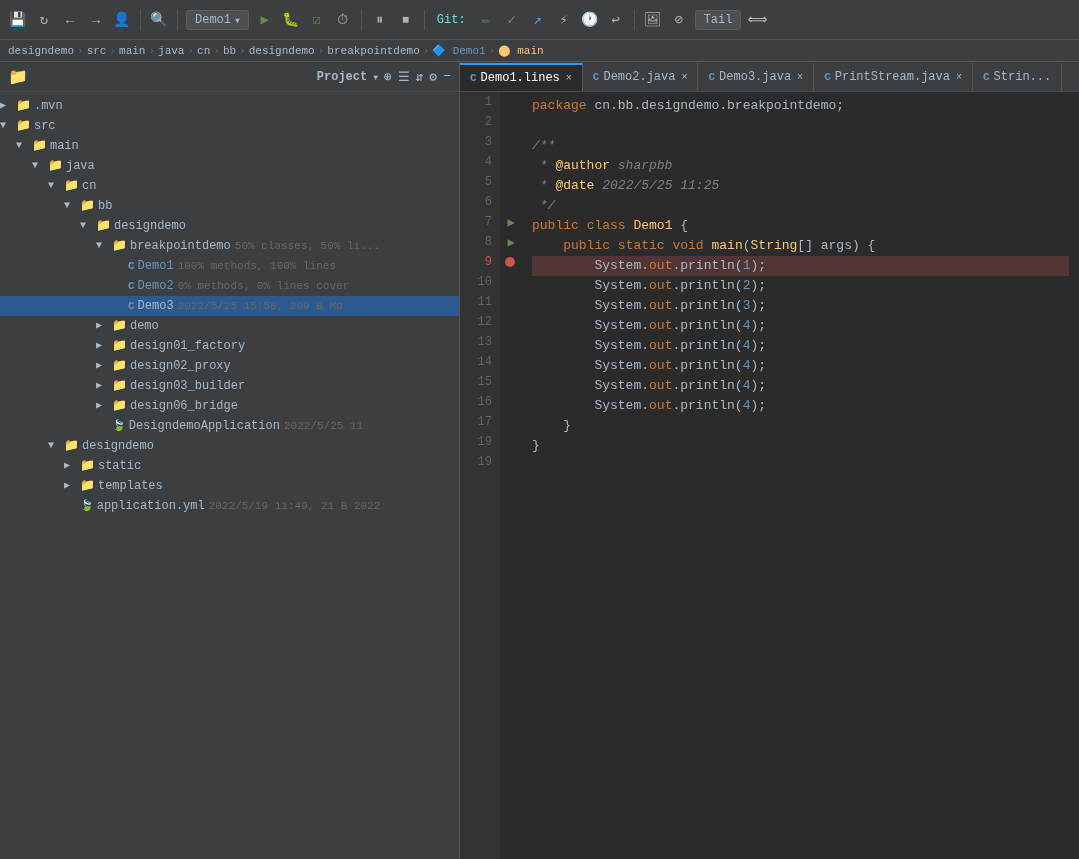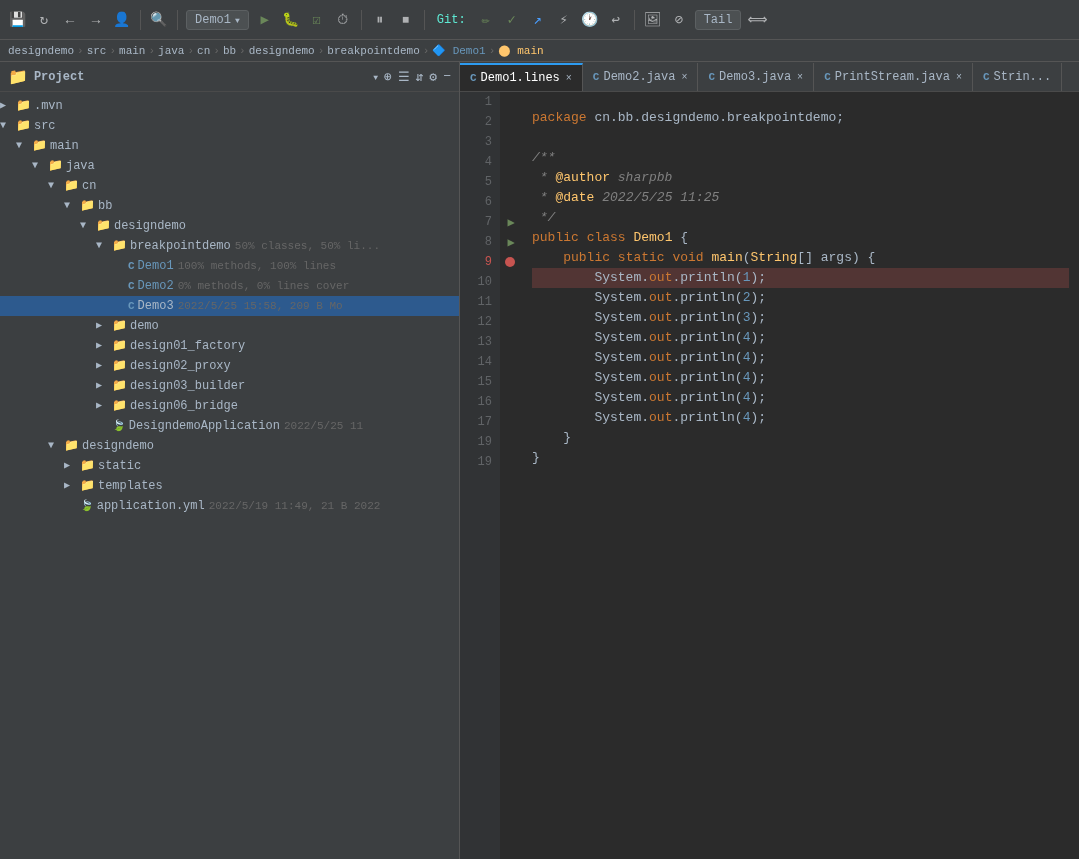--- a/index.html
+++ b/index.html
@@ -76,20 +76,21 @@
       align-items: center;
       padding: 0 8px;
       gap: 6px;
       border-bottom: 1px solid #4a4a4a;
     }
     .project-title {
       color: #a9b7c6;
       font-size: 12px;
       font-weight: bold;
       flex: 1;
+      text-align: right;
     }
     .project-icon { color: #a9b7c6; cursor: pointer; font-size: 13px; }
 
     
     .file-tree {
       flex: 1;
       overflow-y: auto;
       padding: 4px 0;
     }
     .tree-item {
@@ -169,21 +170,21 @@
       padding-right: 8px;
       line-height: 20px;
       user-select: none;
       flex-shrink: 0;
       overflow: hidden;
     }
     .line-numbers .ln { height: 20px; }
     .line-numbers .ln.breakpoint { color: #c75450; }
     .code-content {
       flex: 1;
-      padding: 16px 10px;
+      padding: 4px 10px;
       line-height: 20px;
       font-size: 13px;
       overflow: hidden;
       position: relative;
     }
     .code-line { height: 20px; display: flex; align-items: center; white-space: pre; }
     .code-line.breakpoint-line { background: rgba(199, 84, 80, 0.25); }
     .kw { color: #cc7832; }
     .kw2 { color: #cc7832; }
     .num { color: #6897bb; }

